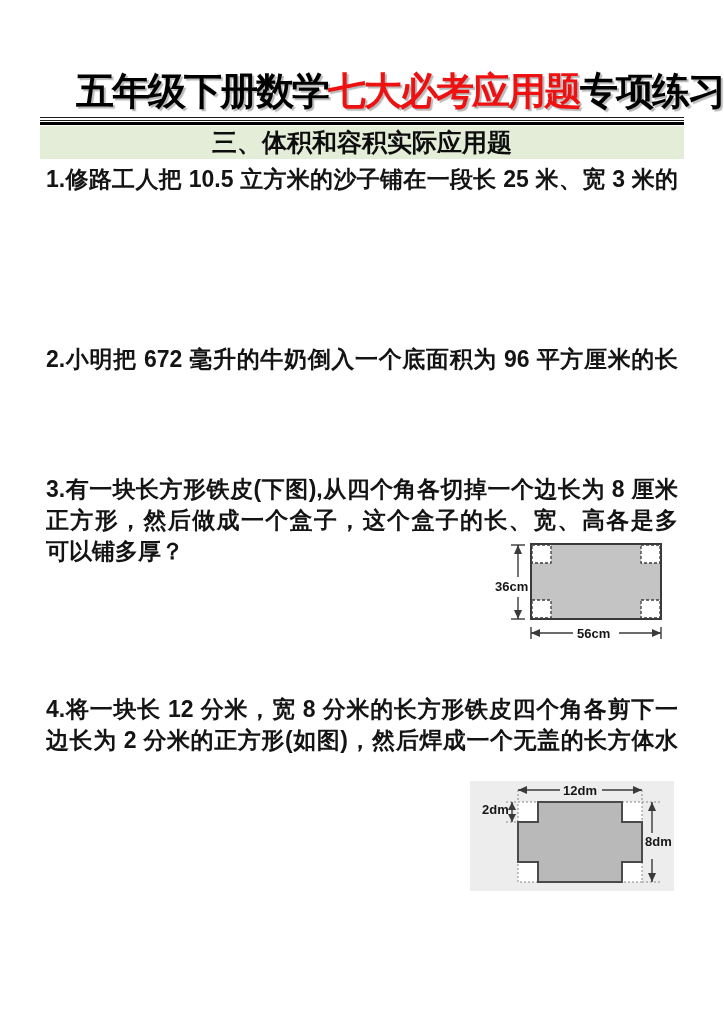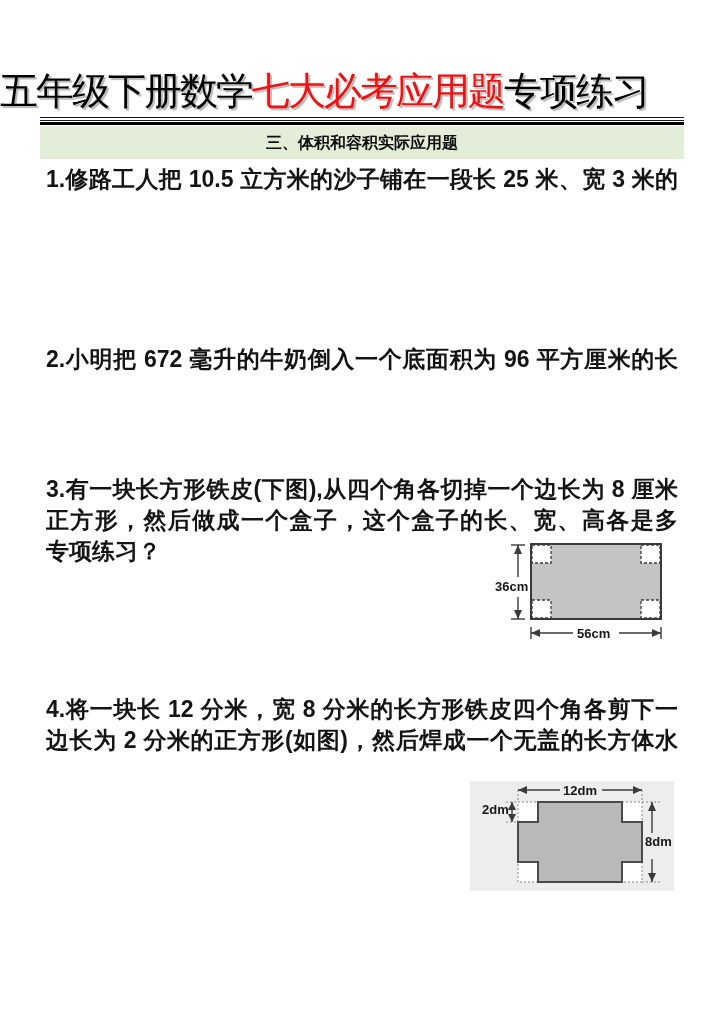--- a/index.html
+++ b/index.html
@@ -6,42 +6,42 @@
   .page{
     position:relative;
     width:724px;height:1024px;
     background:#ffffff;
     font-family:"Liberation Sans","DejaVu Sans",sans-serif;
     color:#111;
     overflow:hidden;
   }
   .title{
     position:absolute;top:66px;left:0;width:724px;
-    margin:0;text-align:left;
-    font-size:38px;line-height:50px;font-weight:400;
+    margin:0;text-align:right;
+    font-size:38px;line-height:50px;font-weight:700;
     letter-spacing:-2px;
     color:#000;
     text-shadow:2px 2px 1px #b9b9b9;
     white-space:nowrap;
   }
   .title .red{color:#ee1111;}
   .separator{
     position:absolute;top:117px;left:40px;width:644px;height:8px;
     background:linear-gradient(to bottom,
       #1a1a1a 0,#1a1a1a 1.5px,
       rgba(0,0,0,0) 1.5px,rgba(0,0,0,0) 3px,
       #1a1a1a 3px,#1a1a1a 4.5px,
       rgba(0,0,0,0) 4.5px,rgba(0,0,0,0) 5.5px,
       #000 5.5px,#000 8px);
   }
   .banner{
     position:absolute;top:126px;left:40px;width:644px;height:33px;
     background:#e3edd8;
     text-align:center;line-height:33px;
-    font-size:16px;font-weight:700;color:#0d0d0d;
+    font-size:25px;font-weight:700;color:#0d0d0d;
   }
   .q{
     position:absolute;left:46px;width:632px;
     font-size:23px;font-weight:600;color:#141414;
   }
   .q .line{line-height:31px;height:31px;white-space:nowrap;}
   .q .line.fill{
     text-align:justify;text-align-last:justify;
     white-space:normal;overflow:hidden;
   }
@@ -68,21 +68,21 @@
     <div class="line fill">1.修路工人把 10.5 立方米的沙子铺在一段长 25 米、宽 3 米的路</div>
   </div>
 
   <div class="q" style="top:344px;">
     <div class="line fill">2.小明把 672 毫升的牛奶倒入一个底面积为 96 平方厘米的长方</div>
   </div>
 
   <div class="q" style="top:474px;">
     <div class="line fill">3.有一块长方形铁皮(下图),从四个角各切掉一个边长为 8 厘米的</div>
     <div class="line fill">正方形，然后做成一个盒子，这个盒子的长、宽、高各是多少？</div>
-    <div class="line">专项练习？</div>
+    <div class="line">可以铺多厚？</div>
   </div>
 
   <svg class="diagram" style="left:495px;top:527px;" width="198" height="122" viewBox="0 0 198 122">
 
     <rect x="36" y="17" width="130" height="75" fill="#c4c4c4" stroke="#3a3a3a" stroke-width="2"></rect>
 
     <g fill="#ffffff" stroke="#3c3c3c" stroke-width="1.3" stroke-dasharray="3 2">
       <rect x="37" y="18" width="19" height="18"></rect>
       <rect x="146" y="18" width="19" height="18"></rect>
       <rect x="37" y="73" width="19" height="18"></rect>

